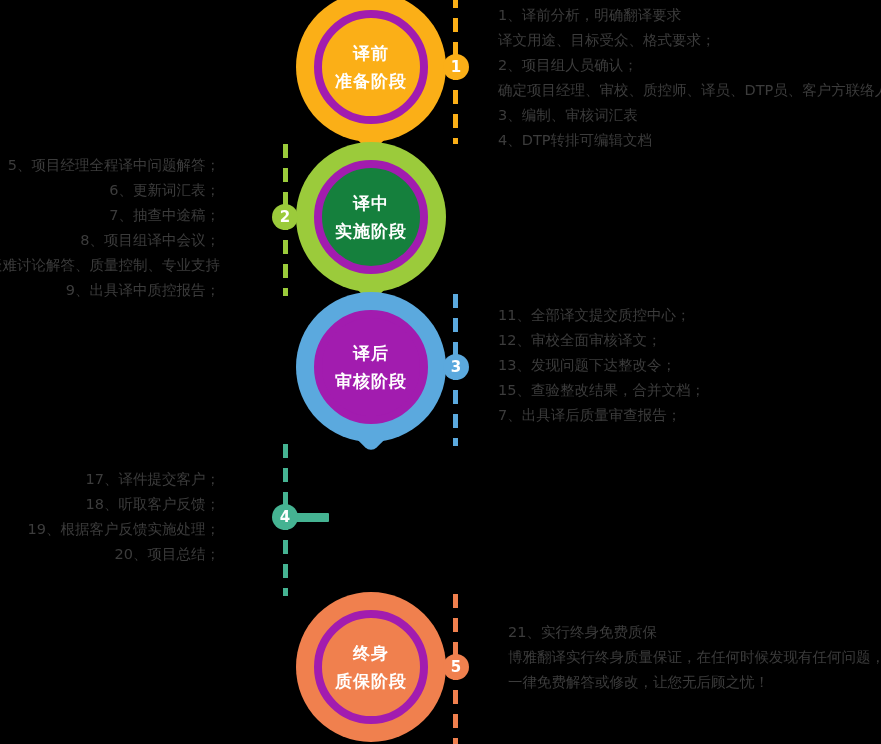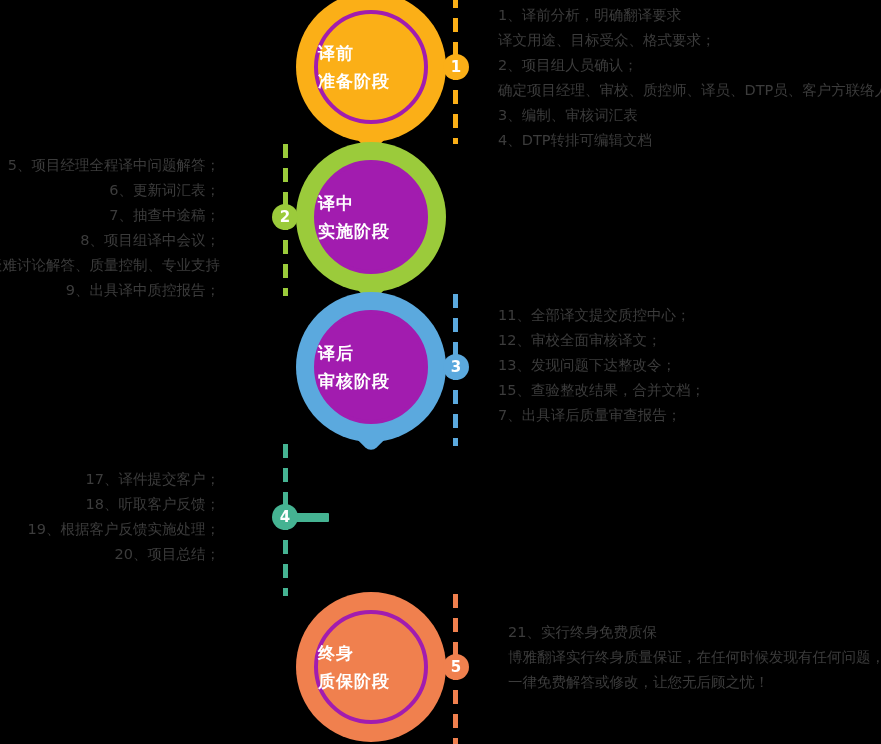--- a/index.html
+++ b/index.html
@@ -52,25 +52,25 @@
     transform: rotate(45deg);
     z-index: 0;
   }
   .node .inner {
     position: absolute;
     left: 18px;
     top: 18px;
     width: 114px;
     height: 114px;
     border-radius: 50%;
-    border: 4px solid #a21caf;
+    border: 8px solid #a21caf;
     box-sizing: border-box;
     display: flex;
     flex-direction: column;
-    align-items: flex-start;
+    align-items: center;
     justify-content: center;
     z-index: 2;
   }
   .node .label-line {
     color: #ffffff;
     font-size: 17px;
     font-weight: bold;
     line-height: 28px;
     letter-spacing: 1px;
     white-space: nowrap;
@@ -141,21 +141,21 @@
     <span class="line">译文用途、目标受众、格式要求；</span>
     <span class="line">2、项目组人员确认；</span>
     <span class="line">确定项目经理、审校、质控师、译员、DTP员、客户方联络人</span>
     <span class="line">3、编制、审核词汇表</span>
     <span class="line">4、DTP转排可编辑文档</span>
   </div>
 
   <div class="node" style="left:296px; top:142px;">
     <div class="tail" style="background:#9bcb3b;"></div>
     <div class="ring" style="background:#9bcb3b;"></div>
-    <div class="inner" style="background:#a21caf;">
+    <div class="inner" style="background:#15803d;">
       <span class="label-line">译中</span>
       <span class="label-line">实施阶段</span>
     </div>
   </div>
   <div class="stub" style="left:285px; top:213px; width:44px; background:#9bcb3b;"></div>
   <div class="badge" style="left:272px; top:204px; background:#9bcb3b;">2</div>
 
   <div class="text-block left" style="left:-20px; top:153px; width:240px;">
     <span class="line">5、项目经理全程译中问题解答；</span>
     <span class="line">6、更新词汇表；</span>

